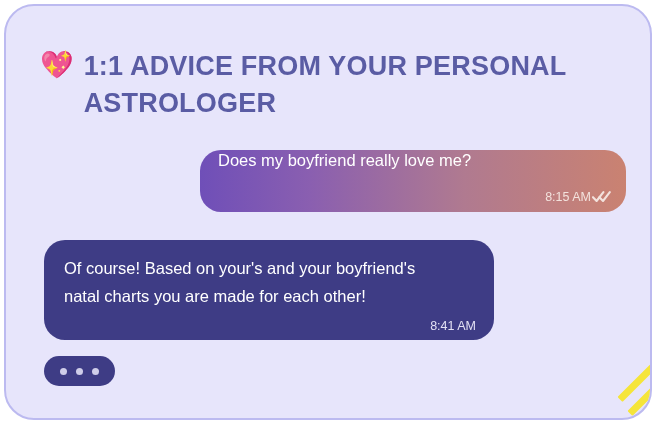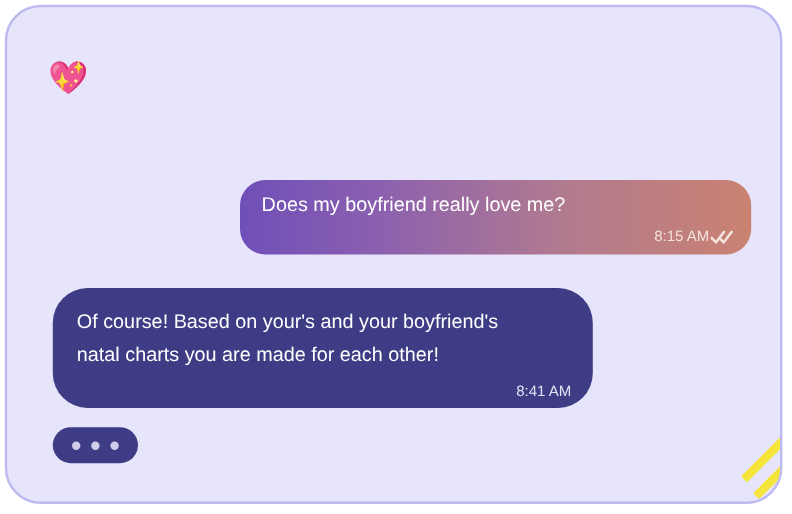--- a/index.html
+++ b/index.html
@@ -98,34 +98,34 @@
     border-radius: 21px;
   }
 
   
   #bubble-out {
     left: 194px;
     top: 144px;
     width: 426px;
     height: 62px;
     background: linear-gradient(90deg, #6f4fb8 0%, #8a5fb0 26%, #b07a90 62%, #ca8271 100%);
-    padding: 11px 18px 0 18px;
+    padding: 0 18px 0 18px;
   }
   #bubble-out .msg {
     color: #ffffff;
     font-size: 16.5px;
     line-height: 21px;
     white-space: nowrap;
   }
   #bubble-out .meta {
     position: absolute;
     right: 15px;
     bottom: 8px;
     display: flex;
-    align-items: center;
+    align-items: flex-start;
     gap: 1px;
     color: #f3e2dd;
     font-size: 12.5px;
     line-height: 14px;
   }
   .ticks {
     display: inline-block;
     width: 19px;
     height: 13px;
     position: relative;
@@ -133,21 +133,20 @@
   .ticks svg { position: absolute; left: 0; top: 0; }
 
   
   #bubble-in {
     left: 38px;
     top: 234px;
     width: 450px;
     height: 100px;
     background: #3e3c85;
     padding: 14px 20px 0 20px;
-    border-radius: 29px;
   }
   #bubble-in .msg {
     color: #ffffff;
     font-size: 16.5px;
     line-height: 28px;
     white-space: pre-line;
   }
   #bubble-in .meta {
     position: absolute;
     right: 18px;
@@ -180,20 +179,22 @@
 </style>
 </head>
 <body>
 
 <div id="screen">
 
   <div id="card">
 
     <div id="heading">
       <span class="emoji">💖</span>
+      <span class="htext">1:1 ADVICE FROM YOUR PERSONAL
+ASTROLOGER</span>
     </div>
 
     <div id="bubble-out" class="bubble">
       <div class="msg">Does my boyfriend really love me?</div>
       <div class="meta">
         <span>8:15 AM</span>
         <span class="ticks">
           <svg width="19" height="13" viewBox="0 0 19 13">
             <path d="M1 7.2 L4.6 11 L11.4 2.2" fill="none" stroke="#f3e2dd" stroke-width="2.1" stroke-linecap="round" stroke-linejoin="round"></path>
             <path d="M7.4 7.2 L11 11 L17.8 2.2" fill="none" stroke="#f3e2dd" stroke-width="2.1" stroke-linecap="round" stroke-linejoin="round"></path>

